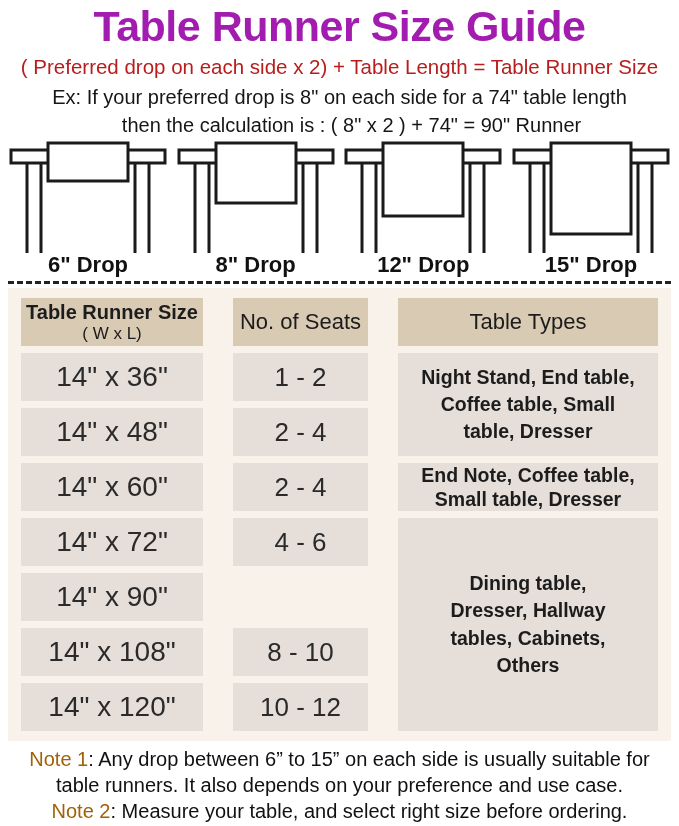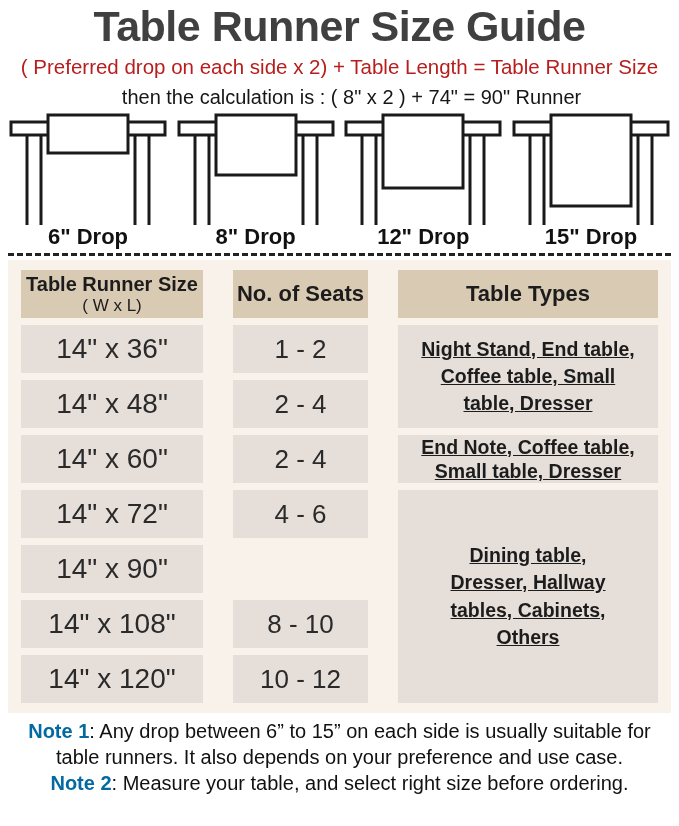--- a/index.html
+++ b/index.html
@@ -5,21 +5,21 @@
   html,body{margin:0;padding:0;}
   body{
     width:679px;height:826px;overflow:hidden;background:#ffffff;
     font-family:"Liberation Sans", sans-serif;color:#1d1d1d;
   }
   .page{width:679px;height:826px;display:flex;flex-direction:column;}
 
   
   .title{
     font-size:43px;font-weight:800;text-align:center;line-height:1.12;
-    margin:2px 0 5px;letter-spacing:-0.5px;color:#404040;
+    margin:2px 0 5px;letter-spacing:-0.5px;color:#a21caf;
   }
   .formula{font-size:20.5px;text-align:center;margin:0 0 7px;color:#b91c1c;}
   .example{font-size:20px;text-align:center;margin:0 0 5px;color:#161616;}
   .example.last{margin:0;padding-left:24px;}
 
   
   .figures{display:flex;justify-content:space-between;padding:0 6px;margin-top:4px;}
   .figure{width:164px;height:112px;}
   .figure svg{display:block;}
   .fig-labels{display:flex;justify-content:space-between;padding:0 6px;margin-top:-1px;}
@@ -35,47 +35,48 @@
     grid-template-rows:repeat(8,48px);
     column-gap:30px;row-gap:7px;
   }
   .hcell{
     background:#d9cab4;display:flex;flex-direction:column;
     align-items:center;justify-content:center;grid-row:1;
     color:#1c1c1c;text-align:center;
   }
   .hcell .h-main{font-size:20px;font-weight:bold;line-height:1.1;}
   .hcell .h-sub{font-size:17px;line-height:1.15;margin-top:1px;}
-  .hcell.single{font-size:22px;font-weight:bold;}
+  .hcell.single{font-size:22px;font-weight:normal;}
   .dcell{
     background:#e5ded9;display:flex;align-items:center;justify-content:center;
     color:#2a2a2a;text-align:center;
   }
   .size-cell{font-size:28px;grid-column:1;}
   .seat-cell{font-size:26px;grid-column:2;}
   .type-cell{
     grid-column:3;font-size:19.5px;font-weight:bold;color:#1c1c1c;
-    line-height:1.4;white-space:pre-line;padding:0 8px;text-decoration:underline;
+    line-height:1.4;white-space:pre-line;padding:0 8px;
   }
   .t1{grid-row:2/4;}
   .t2{grid-row:4/5;line-height:1.25;}
   .t3{grid-row:5/9;}
 
   
   .notes{margin-top:5px;padding:0 8px;text-align:center;}
   .note{font-size:20px;line-height:1.3;margin:0;color:#111;}
-  .note strong{font-weight:bold;color:#0369a1;}
+  .note strong{font-weight:normal;color:#a16207;}
 </style>
 </head>
 <body>
 
 <div class="page">
 
   <h1 class="title">Table Runner Size Guide</h1>
   <p class="formula">( Preferred drop on each side x 2) + Table Length = Table Runner Size</p>
+  <p class="example">Ex: If your preferred drop is 8" on each side for a 74" table length</p>
   <p class="example last">then the calculation is : ( 8" x 2 ) + 74" = 90" Runner</p>
 
   <div class="figures">
     <div class="figure">
       <svg width="164" height="112" viewBox="0 0 164 112">
         <rect x="5" y="9" width="154" height="13" fill="#ffffff" stroke="#1a1a1a" stroke-width="3"></rect>
         <path d="M21 22 V112 M35 22 V112 M129 22 V112 M143 22 V112" stroke="#1a1a1a" stroke-width="3" fill="none"></path>
         <rect x="42" y="2" width="80" height="38" fill="#ffffff" stroke="#1a1a1a" stroke-width="3"></rect>
       </svg>
     </div>

